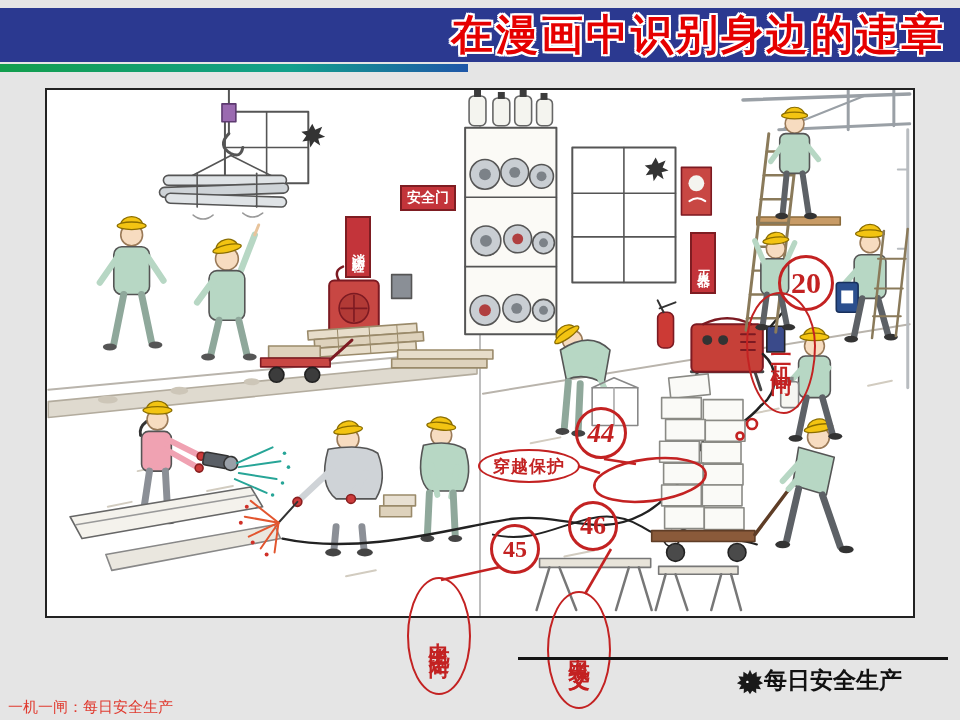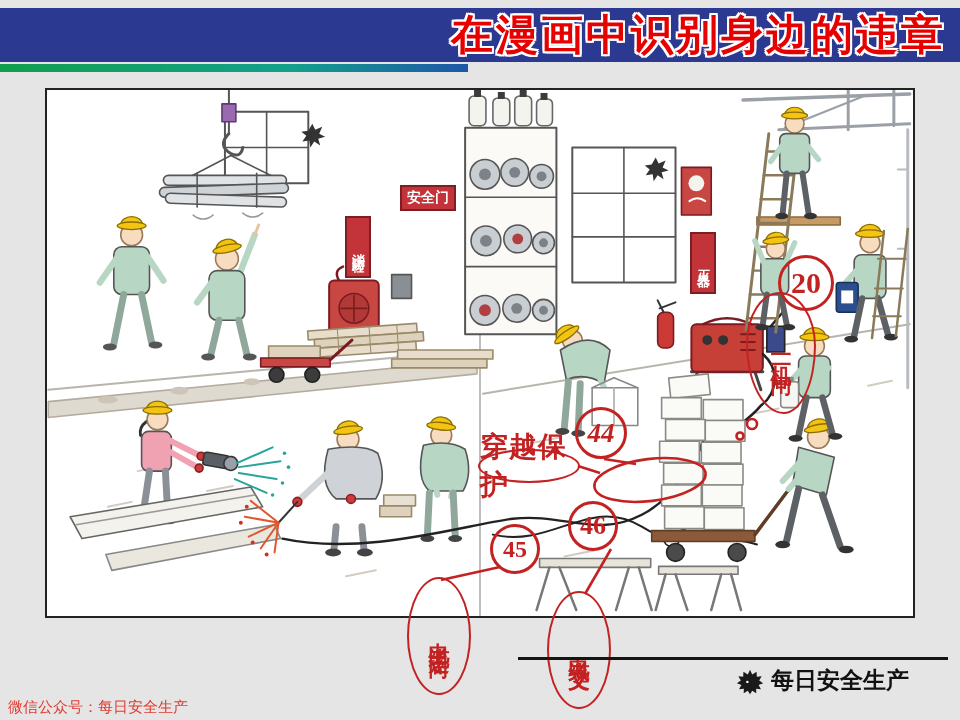--- a/index.html
+++ b/index.html
@@ -41,28 +41,28 @@
   .c44 { left:575px; top:407px; width:52px; height:52px; font-size:27px;font-style:italic; }
   .c45 { left:490px; top:524px; width:50px; height:50px; font-size:24px; }
   .c46 { left:568px; top:501px; width:50px; height:50px; font-size:26px;text-align:center; }
 
   .ann-ellipse { position:absolute; border:2.6px solid #c32222; display:flex;
     align-items:center; justify-content:center; pointer-events:none; background:transparent; }
   .vtext { writing-mode:vertical-rl; text-orientation:upright; font-family:"Liberation Serif", serif;
     font-size:21px; font-weight:bold; color:#c32222; letter-spacing:5px; }
   .b43 { left:746px; top:292px; width:70px; height:122px; border-radius:48% 52% 46% 54% / 42% 44% 56% 58%; }
   .h44 { left:478px; top:449px; width:102px; height:34px; border-radius:50%;
-    font-family:"Liberation Serif", serif; font-size:28px; font-weight:bold; color:#c32222; letter-spacing:1px; }
+    font-family:"Liberation Serif", serif; font-size:17px; font-weight:bold; color:#c32222; letter-spacing:1px; }
   .v45 { left:407px; top:577px; width:64px; height:118px; border-radius:50%; }
   .v46 { left:547px; top:591px; width:64px; height:118px; border-radius:50%; }
 
   
   .wechat-note { position:absolute; left:8px; top:698px; font-size:15px; color:#e03a2f; }
   .footer-line { position:absolute; left:518px; top:657px; width:430px; height:3px; background:#141414; }
-  .brand { position:absolute; left:736px; top:665px; display:flex; align-items:center; gap:7px;
+  .brand { position:absolute; left:736px; top:665px; display:flex; align-items:center; 
     color:#111; font-size:23px; font-weight:bold;justify-content:center; }
   .brand-logo { width:28px; height:28px; display:inline-block; }
 </style>
 </head>
 <body>
 
 <div class="slide">
 
   <div class="header-bar">
     <div class="title">在漫画中识别身边的违章</div>
@@ -466,21 +466,21 @@
   <div class="ann-circle c45">45</div>
   <div class="ann-ellipse v45">
     <span class="vtext">电缆走向</span>
   </div>
 
   <div class="ann-circle c46">46</div>
   <div class="ann-ellipse v46">
     <span class="vtext">电缆交叉</span>
   </div>
 
-  <div class="wechat-note">微信公众号：每日安全生产</div>
+  <div class="wechat-note">一机一闸：每日安全生产</div>
   <div class="footer-line"></div>
   <div class="brand">
     <span class="brand-logo">
       <svg viewBox="0 0 32 32" width="28" height="28">
         <path d="M16 3 L18.5 8.5 L23.5 5.5 L23.8 11 L29.3 10.5 L26.5 15.5 L31 18.5 L25.8 20.5 L28.5 25.5 L23 24.8 L23.2 30 L18.5 27 L16 31 L13.5 27 L8.8 30 L9 24.8 L3.5 25.5 L6.2 20.5 L1 18.5 L5.5 15.5 L2.7 10.5 L8.2 11 L8.5 5.5 L13.5 8.5 Z" fill="#1a1a1a"></path>
         <circle cx="16" cy="18" r="7.5" fill="#1a1a1a"></circle>
         <circle cx="13" cy="17" r="1.4" fill="#fff"></circle>
       </svg>
     </span>
     <span class="brand-name">每日安全生产</span>

